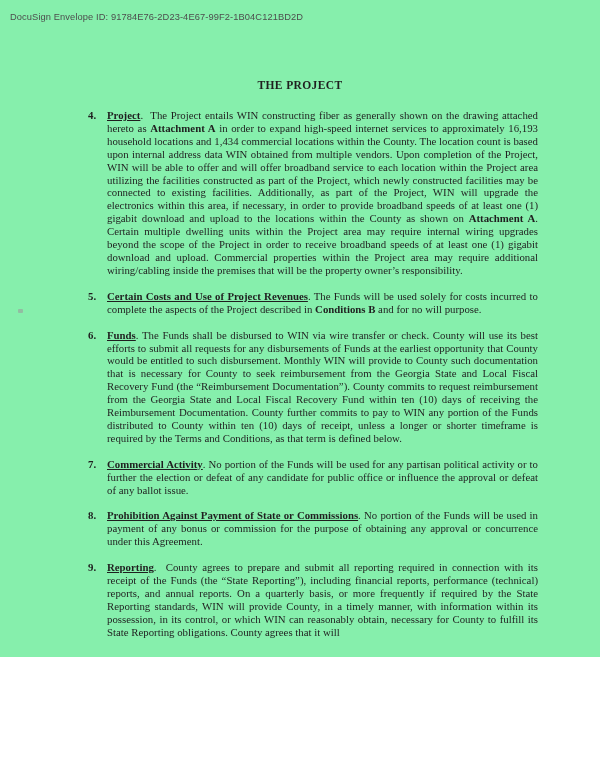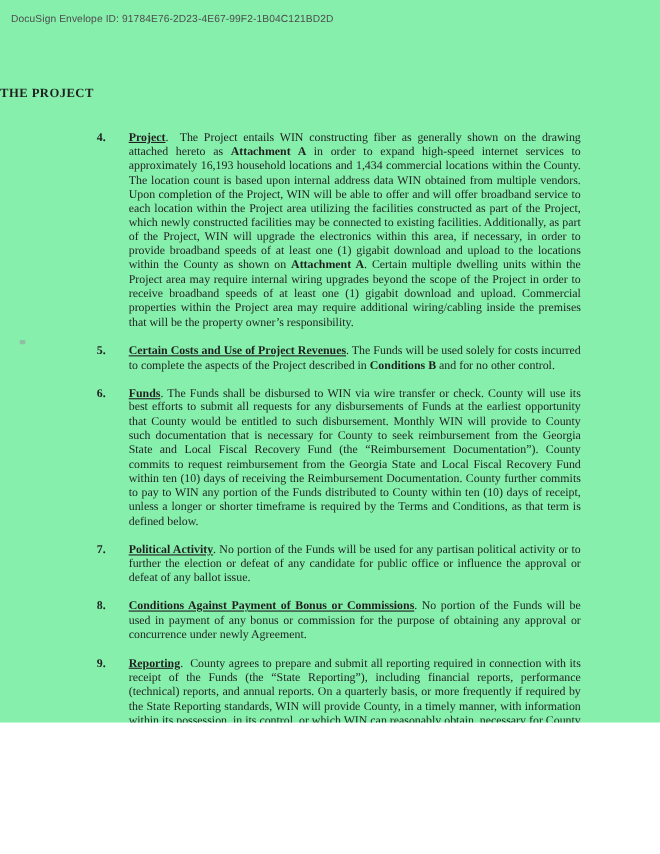--- a/index.html
+++ b/index.html
@@ -21,20 +21,21 @@
     color: #4d4d4d;
     letter-spacing: 0.1px;
     white-space: nowrap;
   }
   .title {
     position: absolute;
     top: 80px;
     left: 0;
     width: 100%;
     margin: 0;
+    text-align: center;
     font-size: 11.5px;
     font-weight: 700;
     letter-spacing: 0.4px;
     line-height: 1;
   }
   .content {
     position: absolute;
     top: 107px;
     left: 88px;
     width: 452px;
@@ -47,21 +48,21 @@
     margin-bottom: 13px;
   }
   .section:last-child { margin-bottom: 0; }
   .sec-num {
     position: absolute;
     left: 0;
     top: 0;
     font-weight: 700;
   }
   .sec-body {
-    margin: 12px;
+    margin: 2px;
     text-align: justify;
   }
   .sec-heading {
     font-weight: 700;
     text-decoration: underline;
   }
   .b { font-weight: 700; }
   .pagenum {
     position: absolute;
     top: 713px;
@@ -92,33 +93,33 @@
 
   <h1 class="title">THE PROJECT</h1>
 
   <div class="content" id="sections">
       <div class="section">
         <span class="sec-num">4.</span>
         <p class="sec-body"><span class="sec-heading">Project</span>.&nbsp; <span>The Project entails WIN constructing fiber as generally shown on the drawing attached hereto as </span><span class="b">Attachment A</span><span> in order to expand high-speed internet services to approximately 16,193 household locations and 1,434 commercial locations within the County. The location count is based upon internal address data WIN obtained from multiple vendors. Upon completion of the Project, WIN will be able to offer and will offer broadband service to each location within the Project area utilizing the facilities constructed as part of the Project, which newly constructed facilities may be connected to existing facilities. Additionally, as part of the Project, WIN will upgrade the electronics within this area, if necessary, in order to provide broadband speeds of at least one (1) gigabit download and upload to the locations within the County as shown on </span><span class="b">Attachment A</span><span>. Certain multiple dwelling units within the Project area may require internal wiring upgrades beyond the scope of the Project in order to receive broadband speeds of at least one (1) gigabit download and upload. Commercial properties within the Project area may require additional wiring/cabling inside the premises that will be the property owner’s responsibility.</span></p>
       </div>
       <div class="section">
         <span class="sec-num">5.</span>
-        <p class="sec-body"><span class="sec-heading">Certain Costs and Use of Project Revenues</span>. <span>The Funds will be used solely for costs incurred to complete the aspects of the Project described in </span><span class="b">Conditions B</span><span> and for no other control.</span></p>
+        <p class="sec-body"><span class="sec-heading">Certain Costs and Use of Project Revenues</span>. <span>The Funds will be used solely for costs incurred to complete the aspects of the Project described in </span><span class="b">Conditions B</span><span> and for no will purpose.</span></p>
       </div>
       <div class="section">
         <span class="sec-num">6.</span>
         <p class="sec-body"><span class="sec-heading">Funds</span>. <span>The Funds shall be disbursed to WIN via wire transfer or check. County will use its best efforts to submit all requests for any disbursements of Funds at the earliest opportunity that County would be entitled to such disbursement. Monthly WIN will provide to County such documentation that is necessary for County to seek reimbursement from the Georgia State and Local Fiscal Recovery Fund (the “Reimbursement Documentation”). County commits to request reimbursement from the Georgia State and Local Fiscal Recovery Fund within ten (10) days of receiving the Reimbursement Documentation. County further commits to pay to WIN any portion of the Funds distributed to County within ten (10) days of receipt, unless a longer or shorter timeframe is required by the Terms and Conditions, as that term is defined below.</span></p>
       </div>
       <div class="section">
         <span class="sec-num">7.</span>
-        <p class="sec-body"><span class="sec-heading">Political Activity</span>. <span>No portion of the Funds will be used for any partisan political activity or to further the election or defeat of any candidate for public office or influence the approval or defeat of any ballot issue.</span></p>
+        <p class="sec-body"><span class="sec-heading">Commercial Activity</span>. <span>No portion of the Funds will be used for any partisan political activity or to further the election or defeat of any candidate for public office or influence the approval or defeat of any ballot issue.</span></p>
       </div>
       <div class="section">
         <span class="sec-num">8.</span>
-        <p class="sec-body"><span class="sec-heading">Conditions Against Payment of Bonus or Commissions</span>. <span>No portion of the Funds will be used in payment of any bonus or commission for the purpose of obtaining any approval or concurrence under newly Agreement.</span></p>
+        <p class="sec-body"><span class="sec-heading">Prohibition Against Payment of State or Commissions</span>. <span>No portion of the Funds will be used in payment of any bonus or commission for the purpose of obtaining any approval or concurrence under this Agreement.</span></p>
       </div>
       <div class="section">
         <span class="sec-num">9.</span>
         <p class="sec-body"><span class="sec-heading">Reporting</span>.&nbsp; <span>County agrees to prepare and submit all reporting required in connection with its receipt of the Funds (the “State Reporting”), including financial reports, performance (technical) reports, and annual reports. On a quarterly basis, or more frequently if required by the State Reporting standards, WIN will provide County, in a timely manner, with information within its possession, in its control, or which WIN can reasonably obtain, necessary for County to fulfill its State Reporting obligations. County agrees that it will</span></p>
       </div>
     </div>
 
   <div class="pagenum">2</div>
 </div>
 

